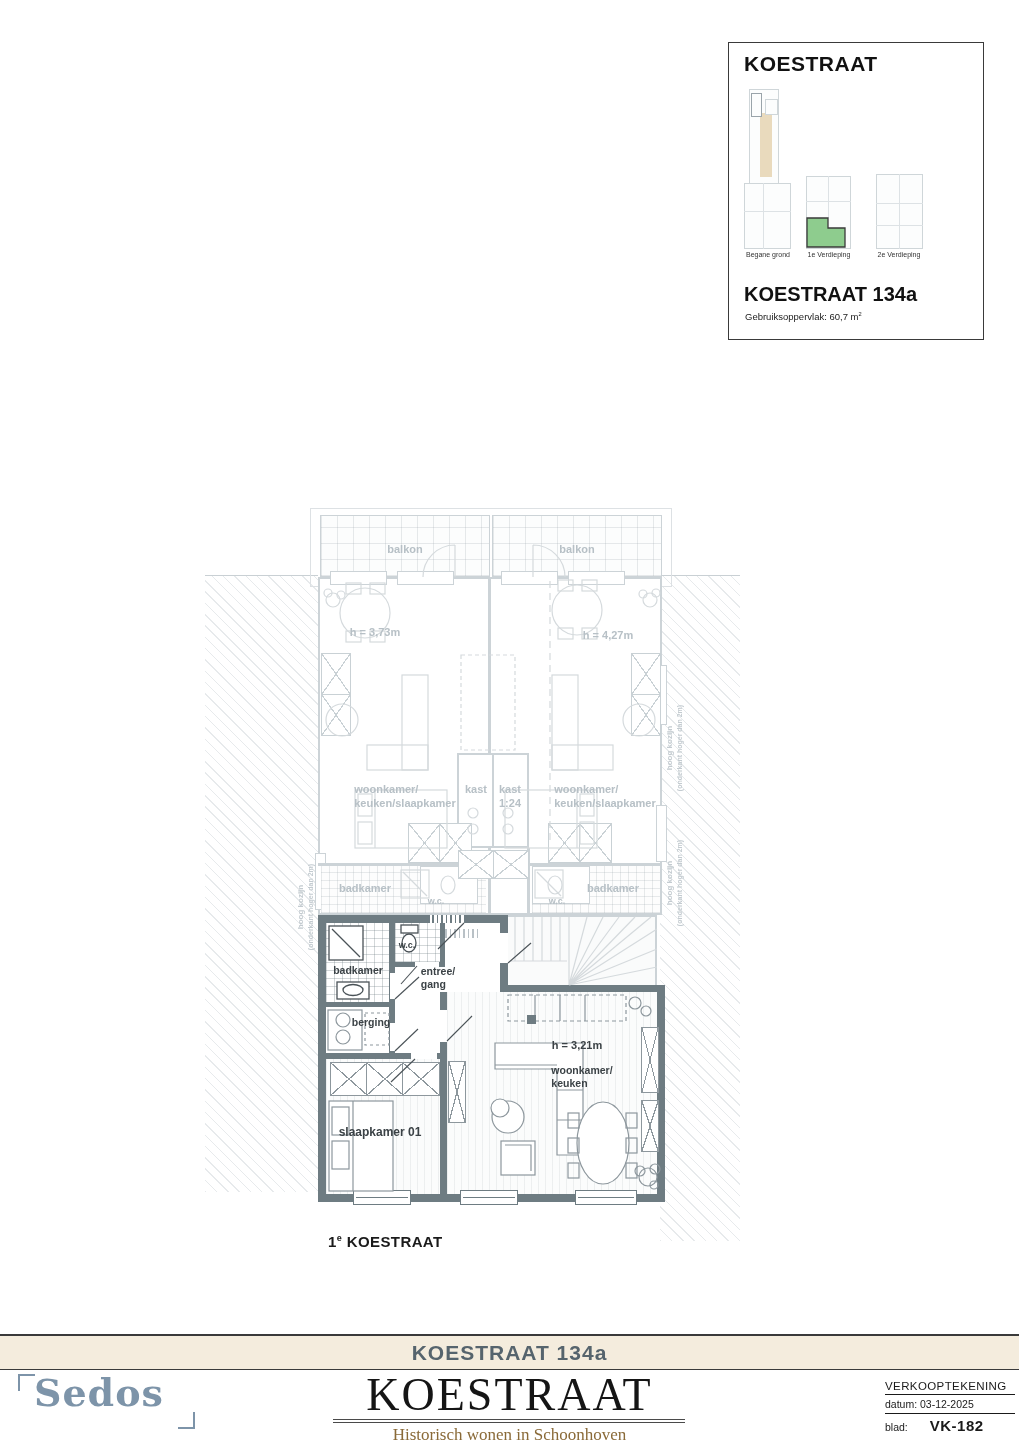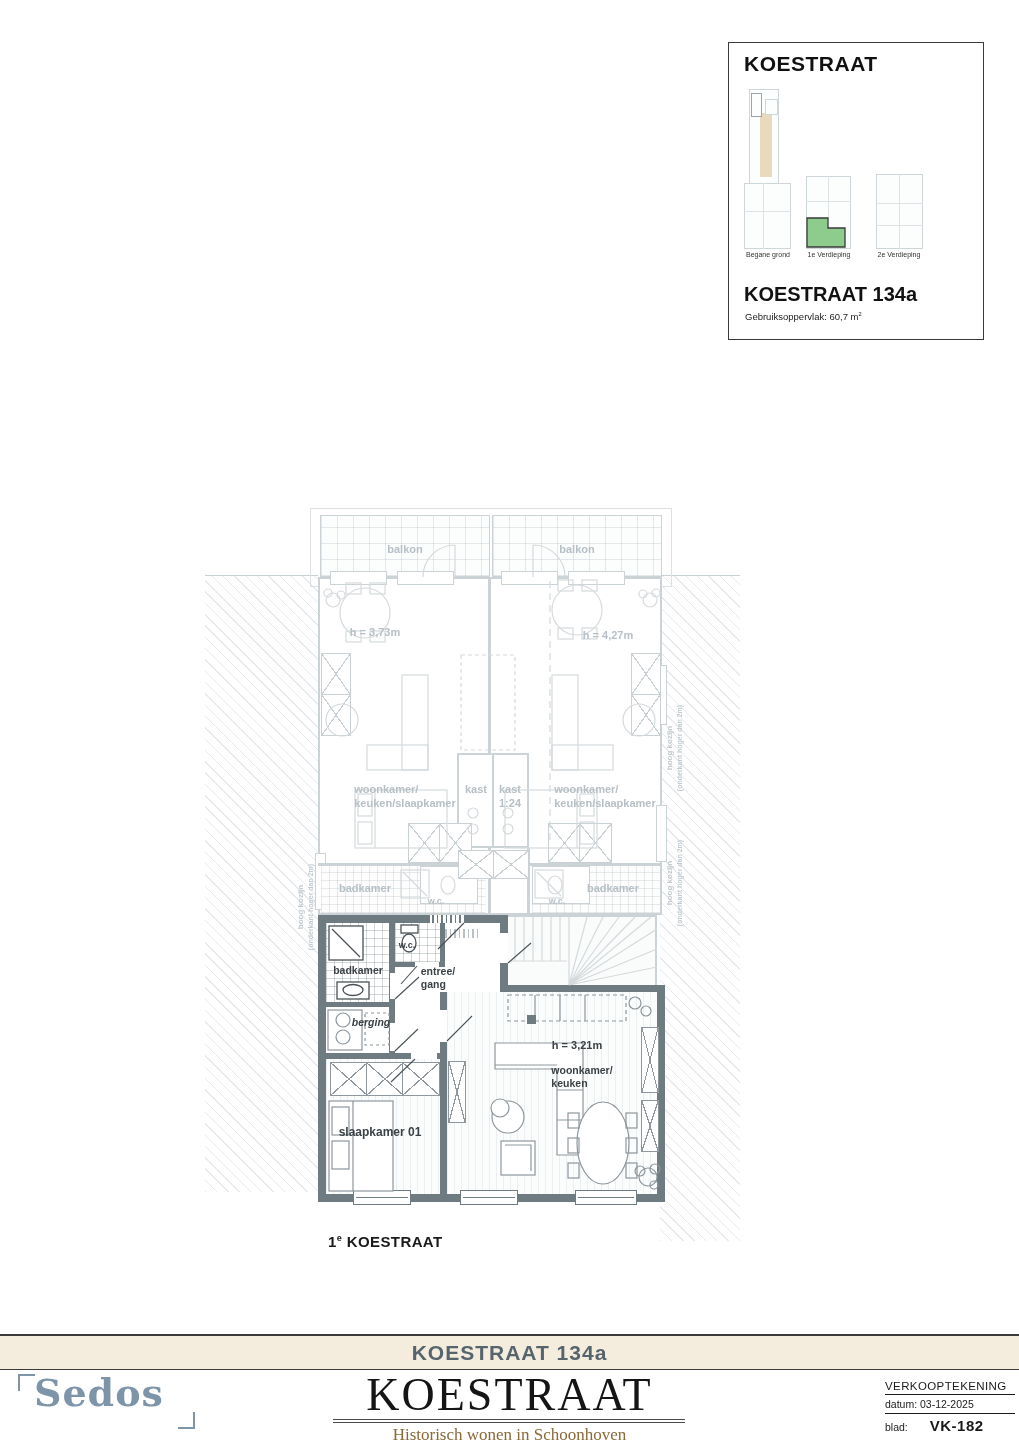--- a/index.html
+++ b/index.html
@@ -338,21 +338,21 @@
     </div>
     <div class="rot" style="left:101px;top:402px;">
       <span class="l1">hoog kozijn</span>
       <span class="l2">(onderkant hoger dan 2m)</span>
     </div>
 
     <div class="lb drk" style="left:153px;top:466px;font-size:10.5px;">badkamer</div>
     <div class="lb drk" style="left:202px;top:441px;font-size:9px;">w.c.</div>
     <div class="lb drk" style="left:233px;top:473px;font-size:10.5px;">entree/
 gang</div>
-    <div class="lb drk" style="left:166px;top:518px;font-size:10.5px;font-style:italic;">berging</div>
+    <div class="lb drk" style="left:166px;top:518px;font-size:10.5px;">berging</div>
     <div class="lb drk" style="left:175px;top:627px;font-size:12px;">slaapkamer 01</div>
     <div class="lb drk" style="left:372px;top:541px;font-weight:600;">h = 3,21m</div>
     <div class="lb drk" style="left:377px;top:572px;font-size:10.5px;">woonkamer/
 keuken</div>
   </div>
 
   <div id="floorlab">
     <span>1</span><sup>e</sup><span> KOESTRAAT</span>
   </div>
 

